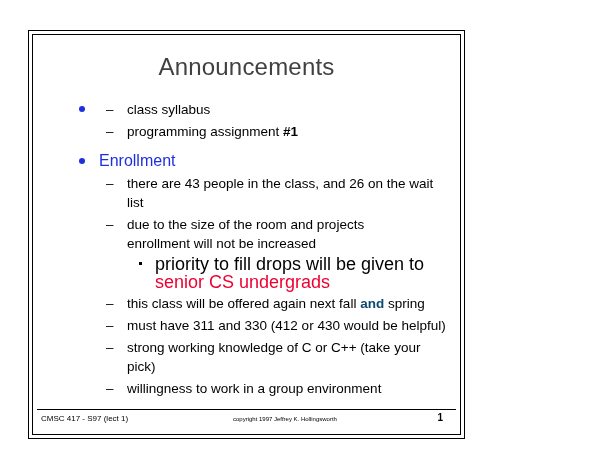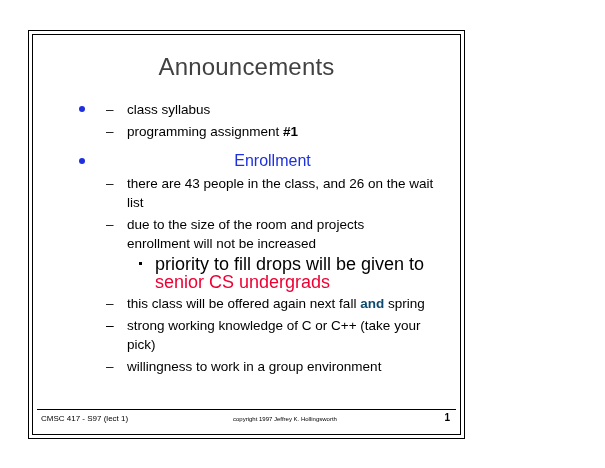--- a/index.html
+++ b/index.html
@@ -119,21 +119,21 @@
     position: absolute;
     left: 4px;
     right: 4px;
     bottom: 24px;
     height: 1px;
     background: #000000;
   }
   .footer {
     position: absolute;
     left: 4px;
-    right: 0;
+    right: 7px;
     bottom: 4px;
     height: 20px;
   }
   .footer-left {
     position: absolute;
     left: 4px;
     top: 4px;
     font-size: 8px;
     color: #000000;
     white-space: nowrap;
@@ -172,21 +172,21 @@
       <div class="l2">
         <span class="bullet-dash">–</span>
         <span>class syllabus</span>
       </div>
 
       <div class="l2">
         <span class="bullet-dash">–</span>
         <span>programming assignment </span><span class="bold">#1</span>
       </div>
 
-      <div class="l1" style="margin-top:10px;text-align:center;">
+      <div class="l1" style="margin-top:10px;">
         <span class="bullet-dot"></span>
         <span>Enrollment</span>
       </div>
 
       <div class="l2">
         <span class="bullet-dash">–</span>
         <span>there are 43 people in the class, and 26 on the wait list</span>
       </div>
 
       <div class="l2" style="padding-right:40px;">
@@ -200,20 +200,21 @@
       </div>
 
       <div class="l2">
         <span class="bullet-dash">–</span>
         <span>this class will be offered again next fall</span><span>&nbsp;</span><span class="red-bold">and</span><span>&nbsp;</span><span>spring</span>
       </div>
 
 
       <div class="l2">
         <span class="bullet-dash">–</span>
+        <span>must have 311 and 330 (412 or 430 would be helpful)</span>
       </div>
 
       <div class="l2">
         <span class="bullet-dash">–</span>
         <span>strong working knowledge of C or C++ (take your pick)</span>
       </div>
 
       <div class="l2">
         <span class="bullet-dash">–</span>
         <span>willingness to work in a group environment</span>

